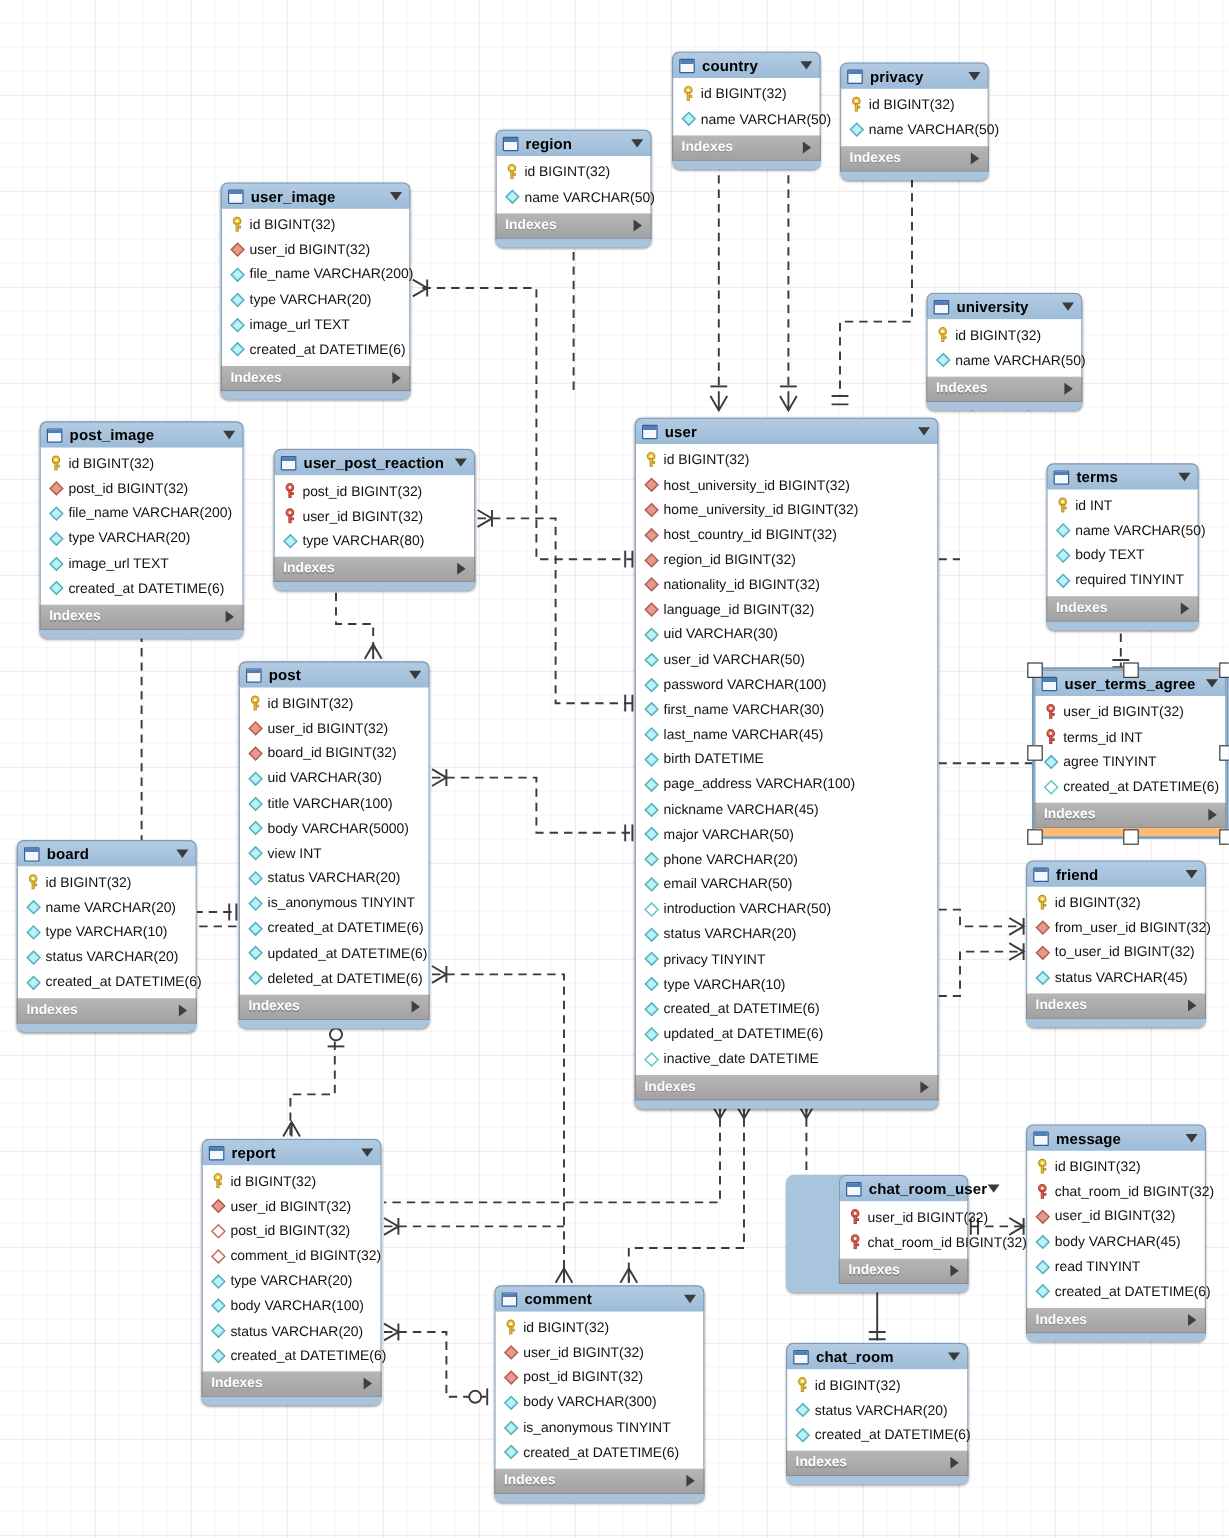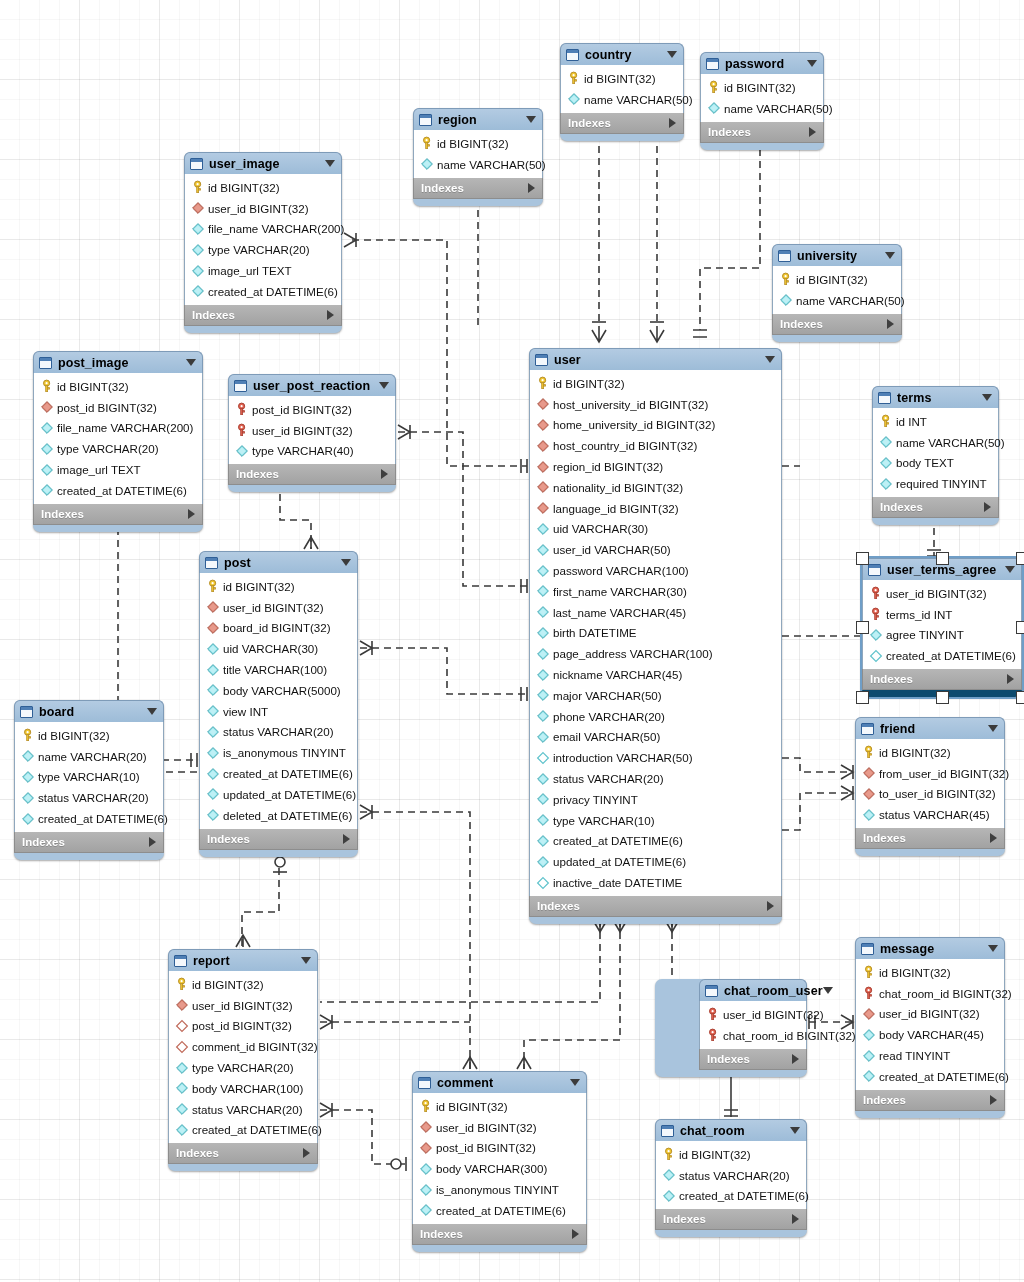--- a/index.html
+++ b/index.html
@@ -67,21 +67,21 @@
     height:20px;display:flex;align-items:center;
     background:linear-gradient(to bottom,#b6b6b6 0%,#a2a2a2 100%);
     border:1px solid #8d8d8d;border-top:none;
     padding:0 7px 0 7px;
   }
   .idx-label{font-size:11.5px;font-weight:bold;color:#ffffff;flex:1 1 auto;text-shadow:0 1px 0 rgba(0,0,0,.18);}
   .idx-arrow{width:0;height:0;border-top:5px solid transparent;border-bottom:5px solid transparent;border-left:7px solid #3f3f3f;}
 
   
   .tbl.sel{
-    background:#0c4a6e;
+    background:#fdba74;
     outline:2px solid #6f9ec7;
     outline-offset:0px;
   }
   .handle{
     position:absolute;width:13px;height:13px;background:#ffffff;border:1px solid #3a3a3a;
     box-sizing:border-box;z-index:40;
   }
 </style>
 </head>
 <body>
@@ -283,21 +283,21 @@
         </div>
       </div>
       <div class="idx">
         <span class="idx-label">Indexes</span>
         <span class="idx-arrow"></span>
       </div>
     </div>
     <div class="tbl" style="left: 700px; top: 52px; width: 124px;">
       <div class="hdr">
         <span class="tbl-icon"></span>
-        <span class="tbl-title">password</span>
+        <span class="tbl-title">privacy</span>
         <span class="caret"></span>
       </div>
       <div class="cols">
         <div class="col">
           <span class="gl">
             <svg width="14" height="14" viewBox="0 0 14 14">
               <circle cx="6.6" cy="4.2" r="3.1" fill="#f0c62f" stroke="#b8902a" stroke-width="1"></circle>
               <circle cx="6.6" cy="4.2" r="1.1" fill="#ffffff"></circle>
               <rect x="5.7" y="6.4" width="1.9" height="6.2" fill="#f0c62f" stroke="#b8902a" stroke-width=".8"></rect>
               <rect x="7.4" y="8.6" width="2.1" height="1.5" fill="#f0c62f" stroke="#b8902a" stroke-width=".8"></rect>
@@ -791,21 +791,21 @@
           </span>
           <span>user_id BIGINT(32)</span>
         </div>
         <div class="col">
           <span class="gl">
             <svg width="14" height="14" viewBox="0 0 14 14">
               <path d="M7 1.6 L12.4 7 L7 12.4 L1.6 7 Z" fill="#8fe3ea" stroke="#4aa9b4" stroke-width="1"></path>
               <path d="M7 3.2 L10.8 7 L7 10.8 L3.2 7 Z" fill="#c9f3f7" opacity=".8"></path>
             </svg>
           </span>
-          <span>type VARCHAR(40)</span>
+          <span>type VARCHAR(80)</span>
         </div>
       </div>
       <div class="idx">
         <span class="idx-label">Indexes</span>
         <span class="idx-arrow"></span>
       </div>
     </div>
     <div class="tbl" style="left: 872px; top: 386px; width: 127px;">
       <div class="hdr">
         <span class="tbl-icon"></span>

